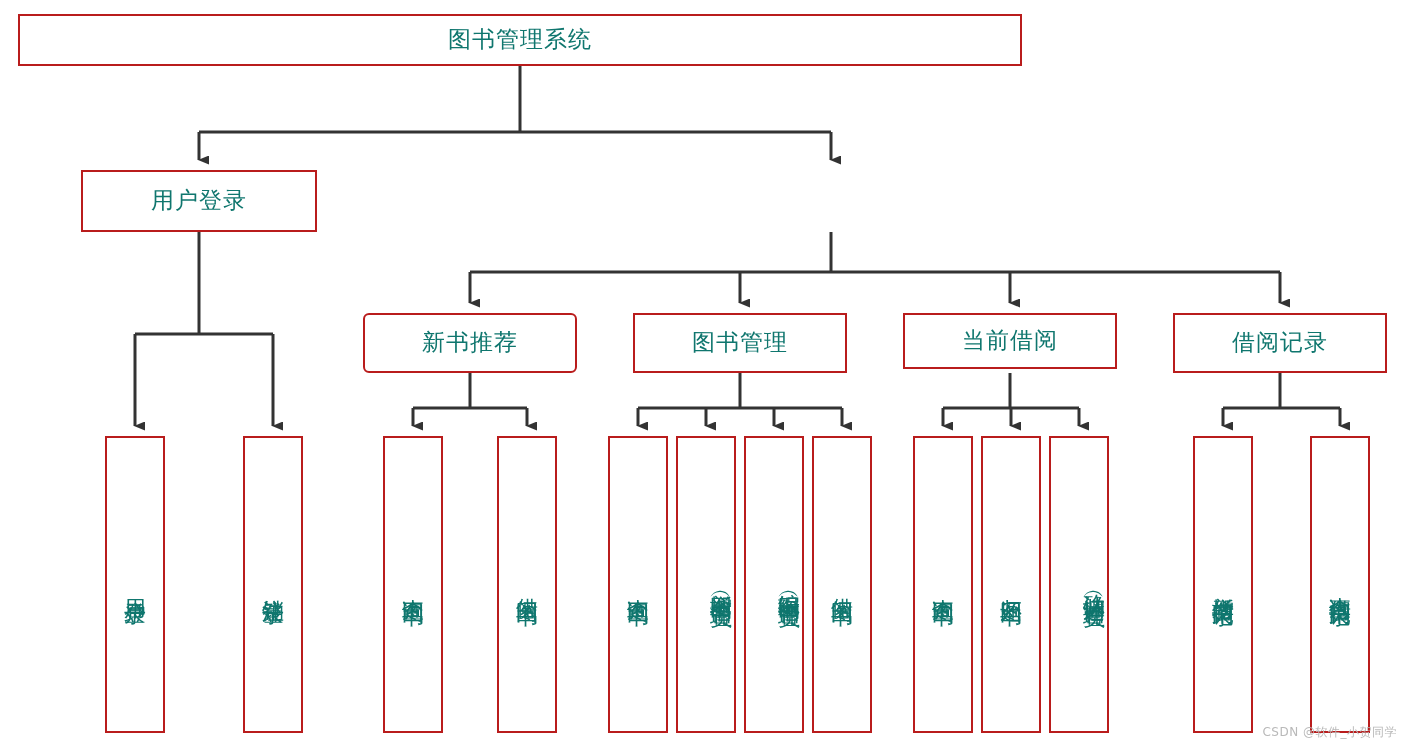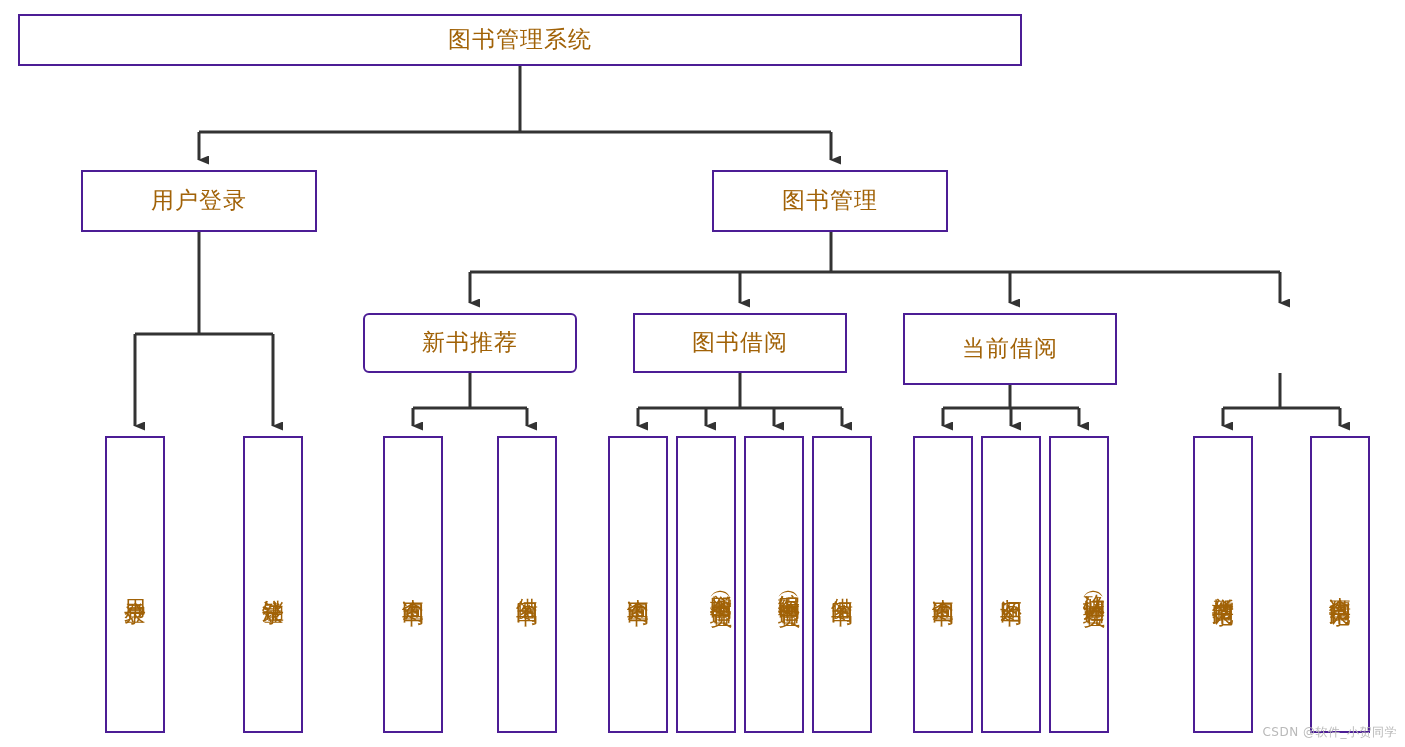--- a/index.html
+++ b/index.html
@@ -23,25 +23,25 @@
     left: 0;
     top: 0;
     width: 1405px;
     height: 747px;
     pointer-events: none;
   }
   .node {
     position: absolute;
     box-sizing: border-box;
     background: #ffffff;
-    border: 2px solid #4c1d95;
+    border: 2px solid #b91c1c;
     display: flex;
     align-items: center;
     justify-content: center;
-    color: #a16207;
+    color: #0f766e;
   }
   .node.horizontal {
     font-size: 23px;
     letter-spacing: 1px;
     line-height: 1.2;
   }
   .node.vertical {
     writing-mode: vertical-rl;
     text-orientation: upright;
     font-size: 22px;
@@ -124,32 +124,32 @@
     </g>
   </svg>
 
   <div class="node horizontal" style="left:18px; top:14px; width:1004px; height:52px;">
     <span class="node-label">图书管理系统</span>
   </div>
 
   <div class="node horizontal" style="left:81px; top:170px; width:236px; height:62px;">
     <span class="node-label">用户登录</span>
   </div>
-  <div class="node horizontal" style="left:712px; top:170px; width:236px; height:62px;">
-    <span class="node-label">图书管理</span>
-  </div>
 
   <div class="node horizontal" style="left:363px; top:313px; width:214px; height:60px;border-radius:6px;">
     <span class="node-label">新书推荐</span>
   </div>
   <div class="node horizontal" style="left:633px; top:313px; width:214px; height:60px;">
-    <span class="node-label">图书借阅</span>
+    <span class="node-label">图书管理</span>
   </div>
-  <div class="node horizontal" style="left:903px; top:313px; width:214px; height:72px;">
+  <div class="node horizontal" style="left:903px; top:313px; width:214px; height:56px;">
     <span class="node-label">当前借阅</span>
+  </div>
+  <div class="node horizontal" style="left:1173px; top:313px; width:214px; height:60px;">
+    <span class="node-label">借阅记录</span>
   </div>
 
   <div class="node vertical mid" style="left:105px; top:436px; width:60px; height:297px;">
     <span class="node-label">用户登录</span>
   </div>
   <div class="node vertical mid" style="left:243px; top:436px; width:60px; height:297px;">
     <span class="node-label">注销登录</span>
   </div>
 
   <div class="node vertical mid" style="left:383px; top:436px; width:60px; height:297px;">

